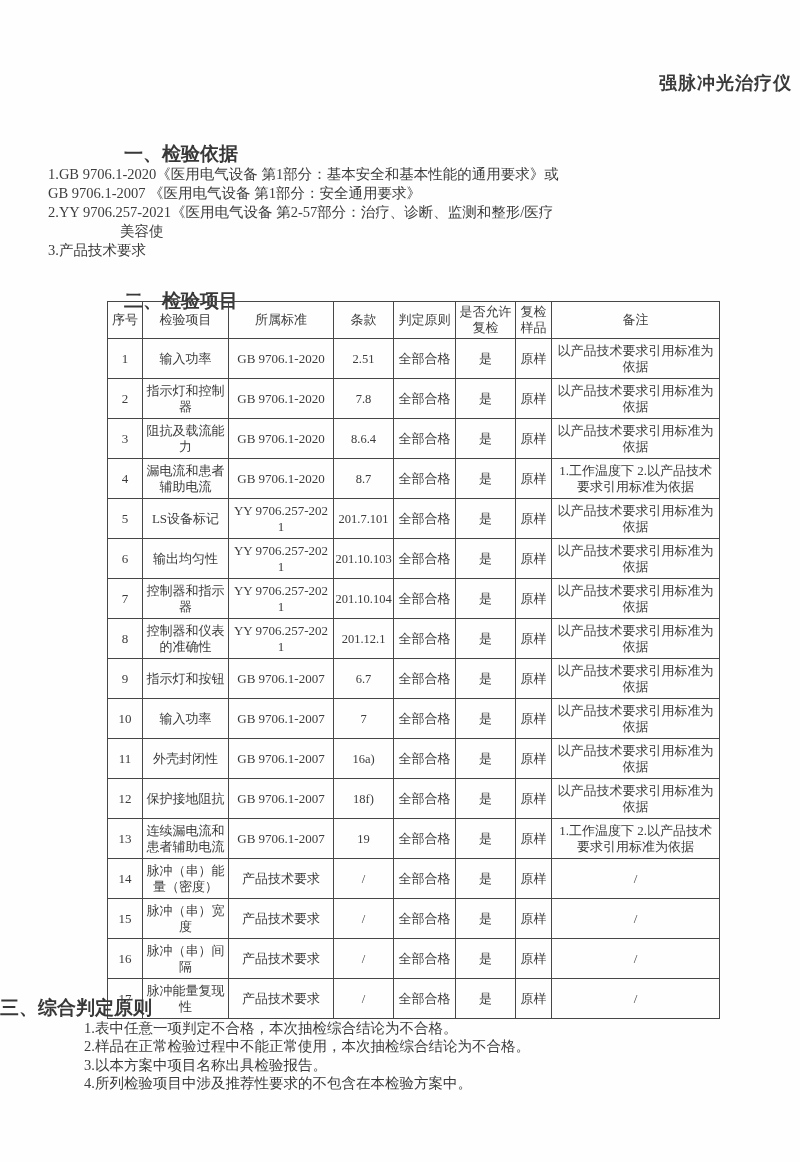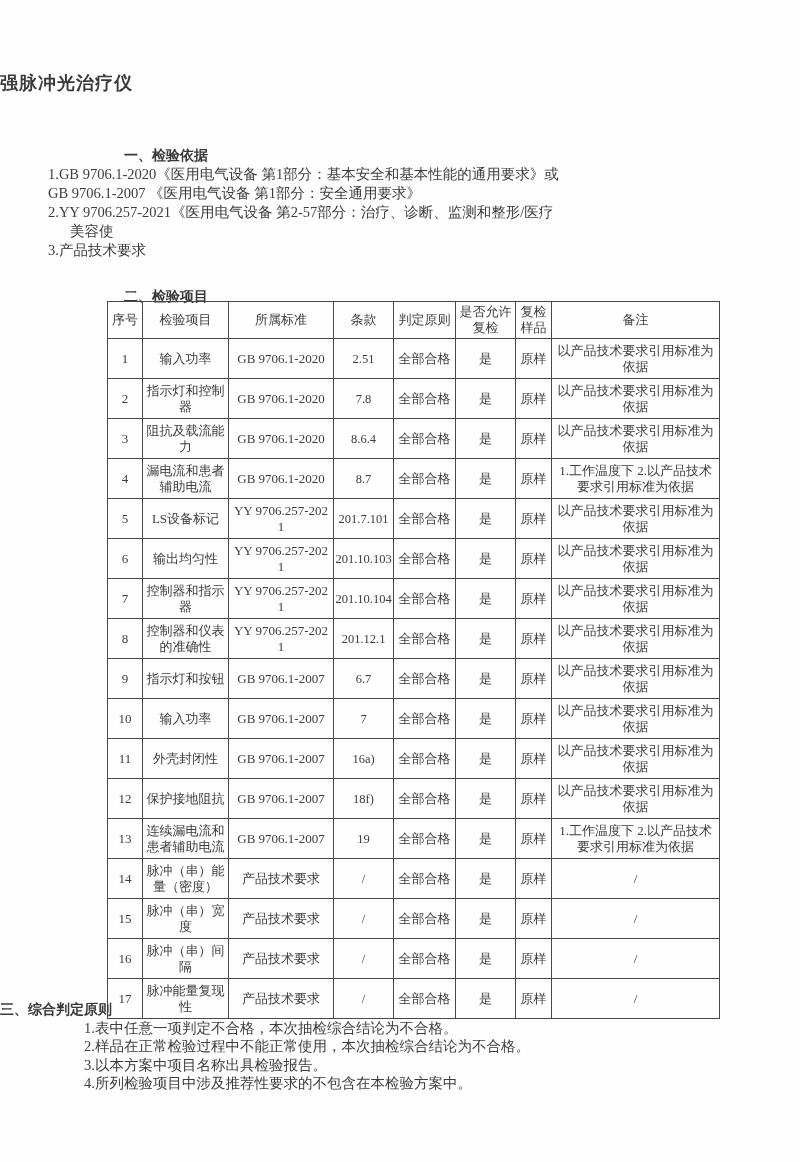--- a/index.html
+++ b/index.html
@@ -11,42 +11,42 @@
   }
   .page {
     position: relative;
     width: 800px; height: 1162px;
     background: #fefefe;
     overflow: hidden;
   }
   .doc-title {
     position: absolute;
     top: 71px; left: 0; width: 792px;
-    text-align: left;
+    text-align: right;
     font-family: "Liberation Sans", "DejaVu Sans", sans-serif;
     font-weight: bold;
     font-size: 18px;
     letter-spacing: 1px;
     color: #3a3a3a;
   }
   .heading {
     font-weight: bold;
-    font-size: 14px;
-    font-family: Liberation Sans, sans-serif;
+    font-size: 19px;
+    font-family: Liberation Mono, monospace;
     color: #383838;
   }
   .sec1 {
     position: absolute;
     top: 146px; left: 0; right: 0;
     font-size: 14.5px;
     line-height: 19px;
   }
   .sec1 .heading { margin-left: 124px; line-height: 19px; }
   .sec1 .line { margin-left: 48px; }
-  .sec1 .lines > div:nth-child(4) { margin-left: 70px; }
+  .sec1 .lines > div:nth-child(4) { margin-left: 120px; }
   .sec2-heading {
     position: absolute;
     top: 280px; left: 124px; margin-top: 8px;
   }
   .items-table {
     position: absolute;
     top: 301px; left: 107px;
     width: 612px;
     border-collapse: collapse;
     table-layout: fixed;

